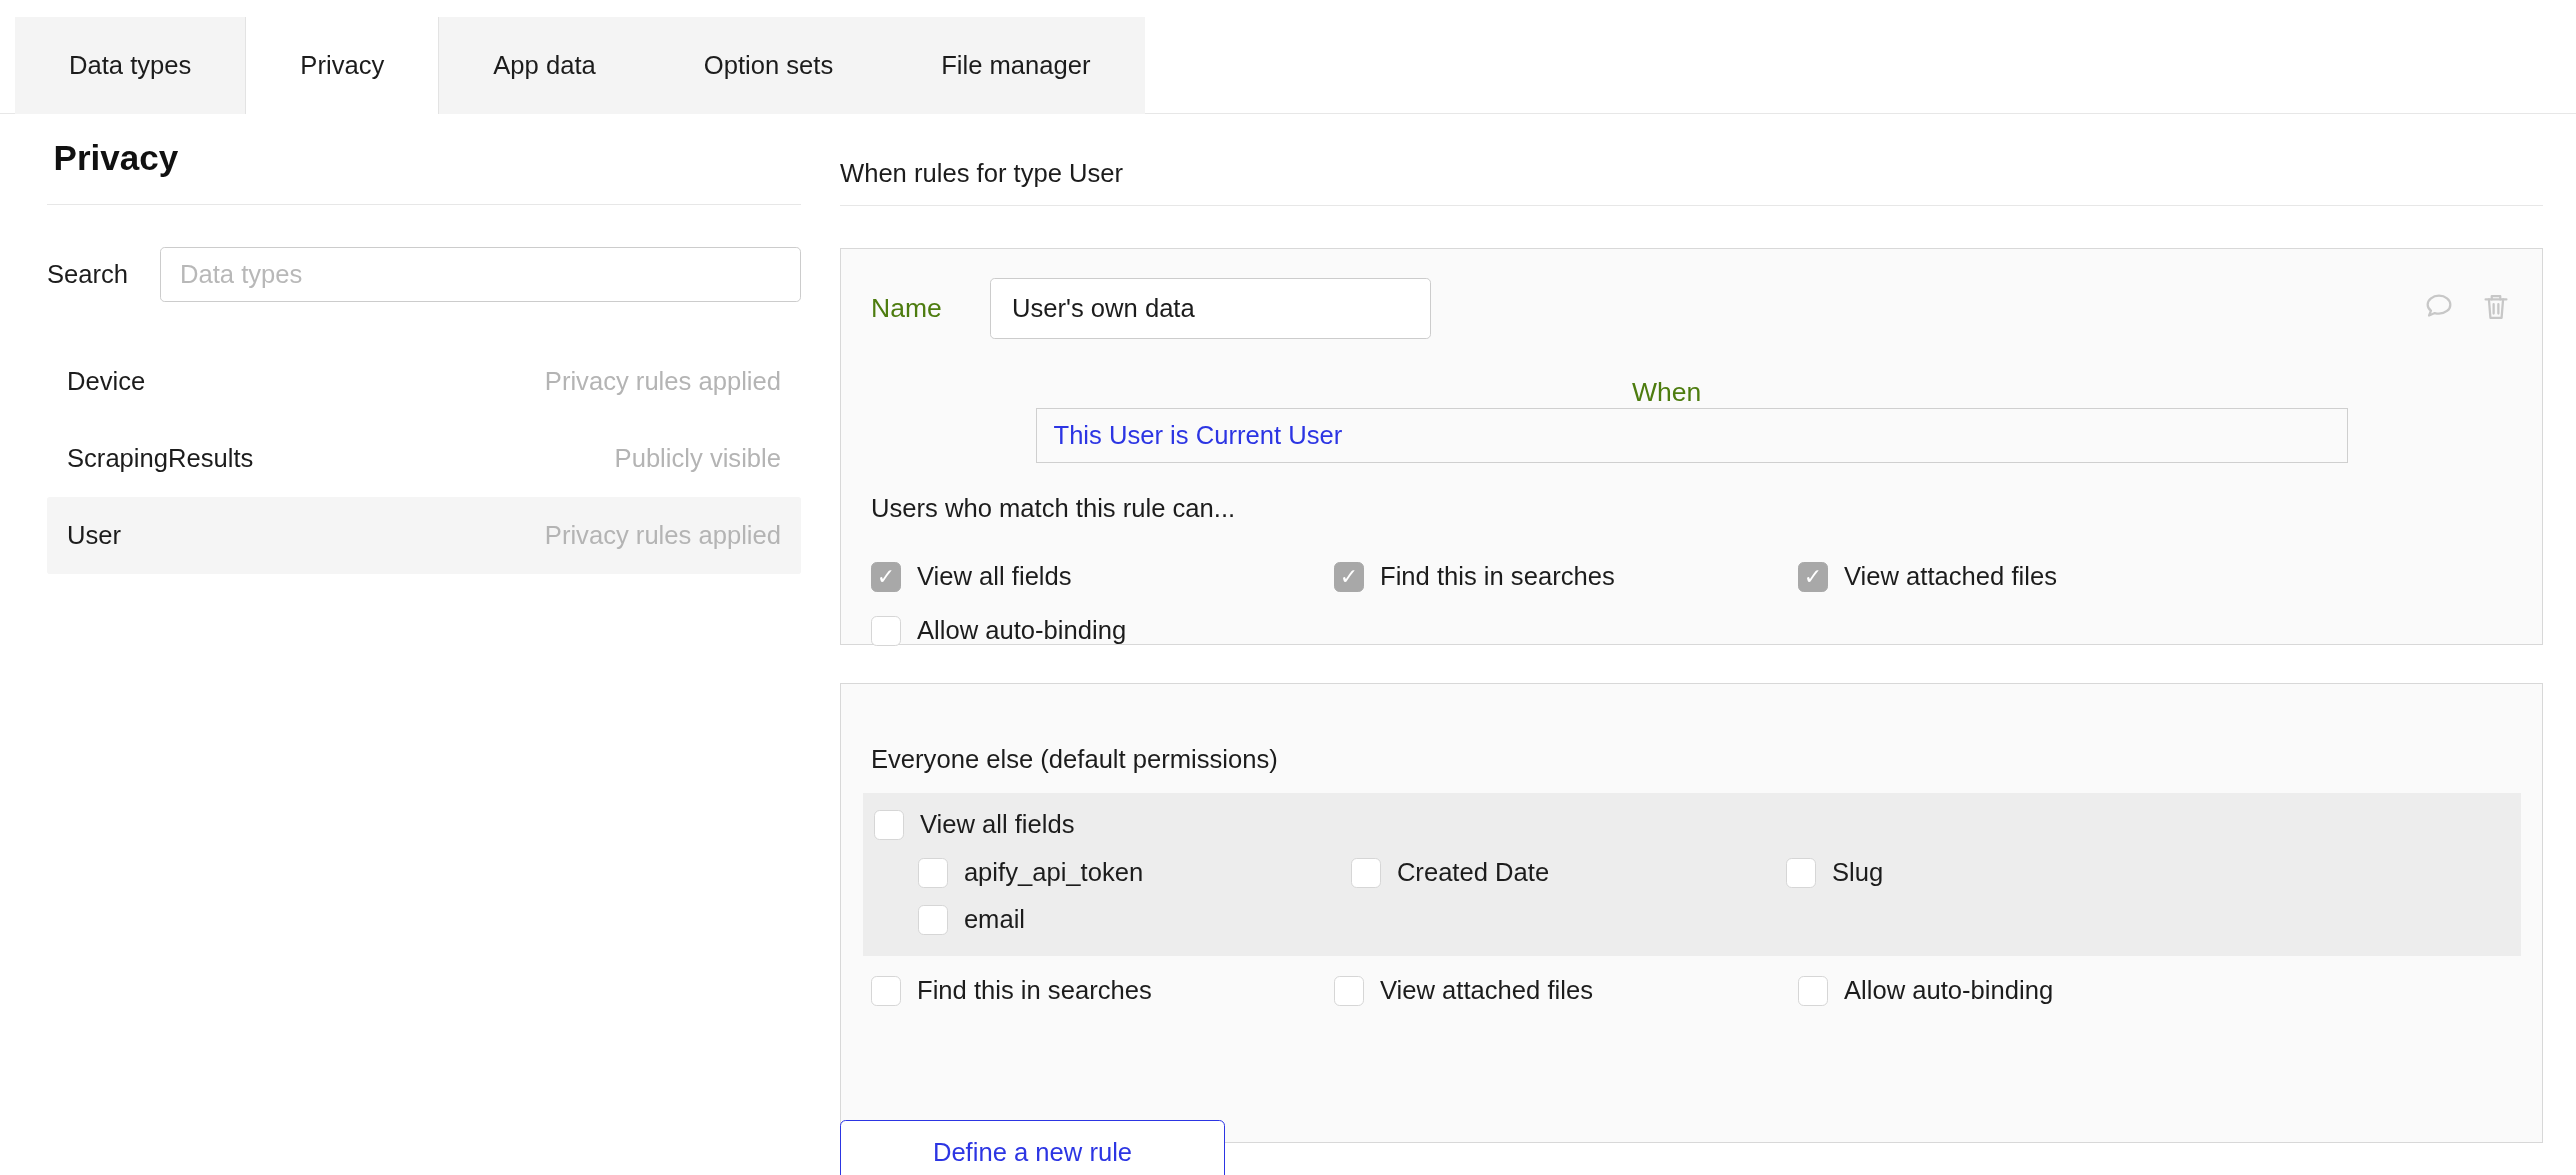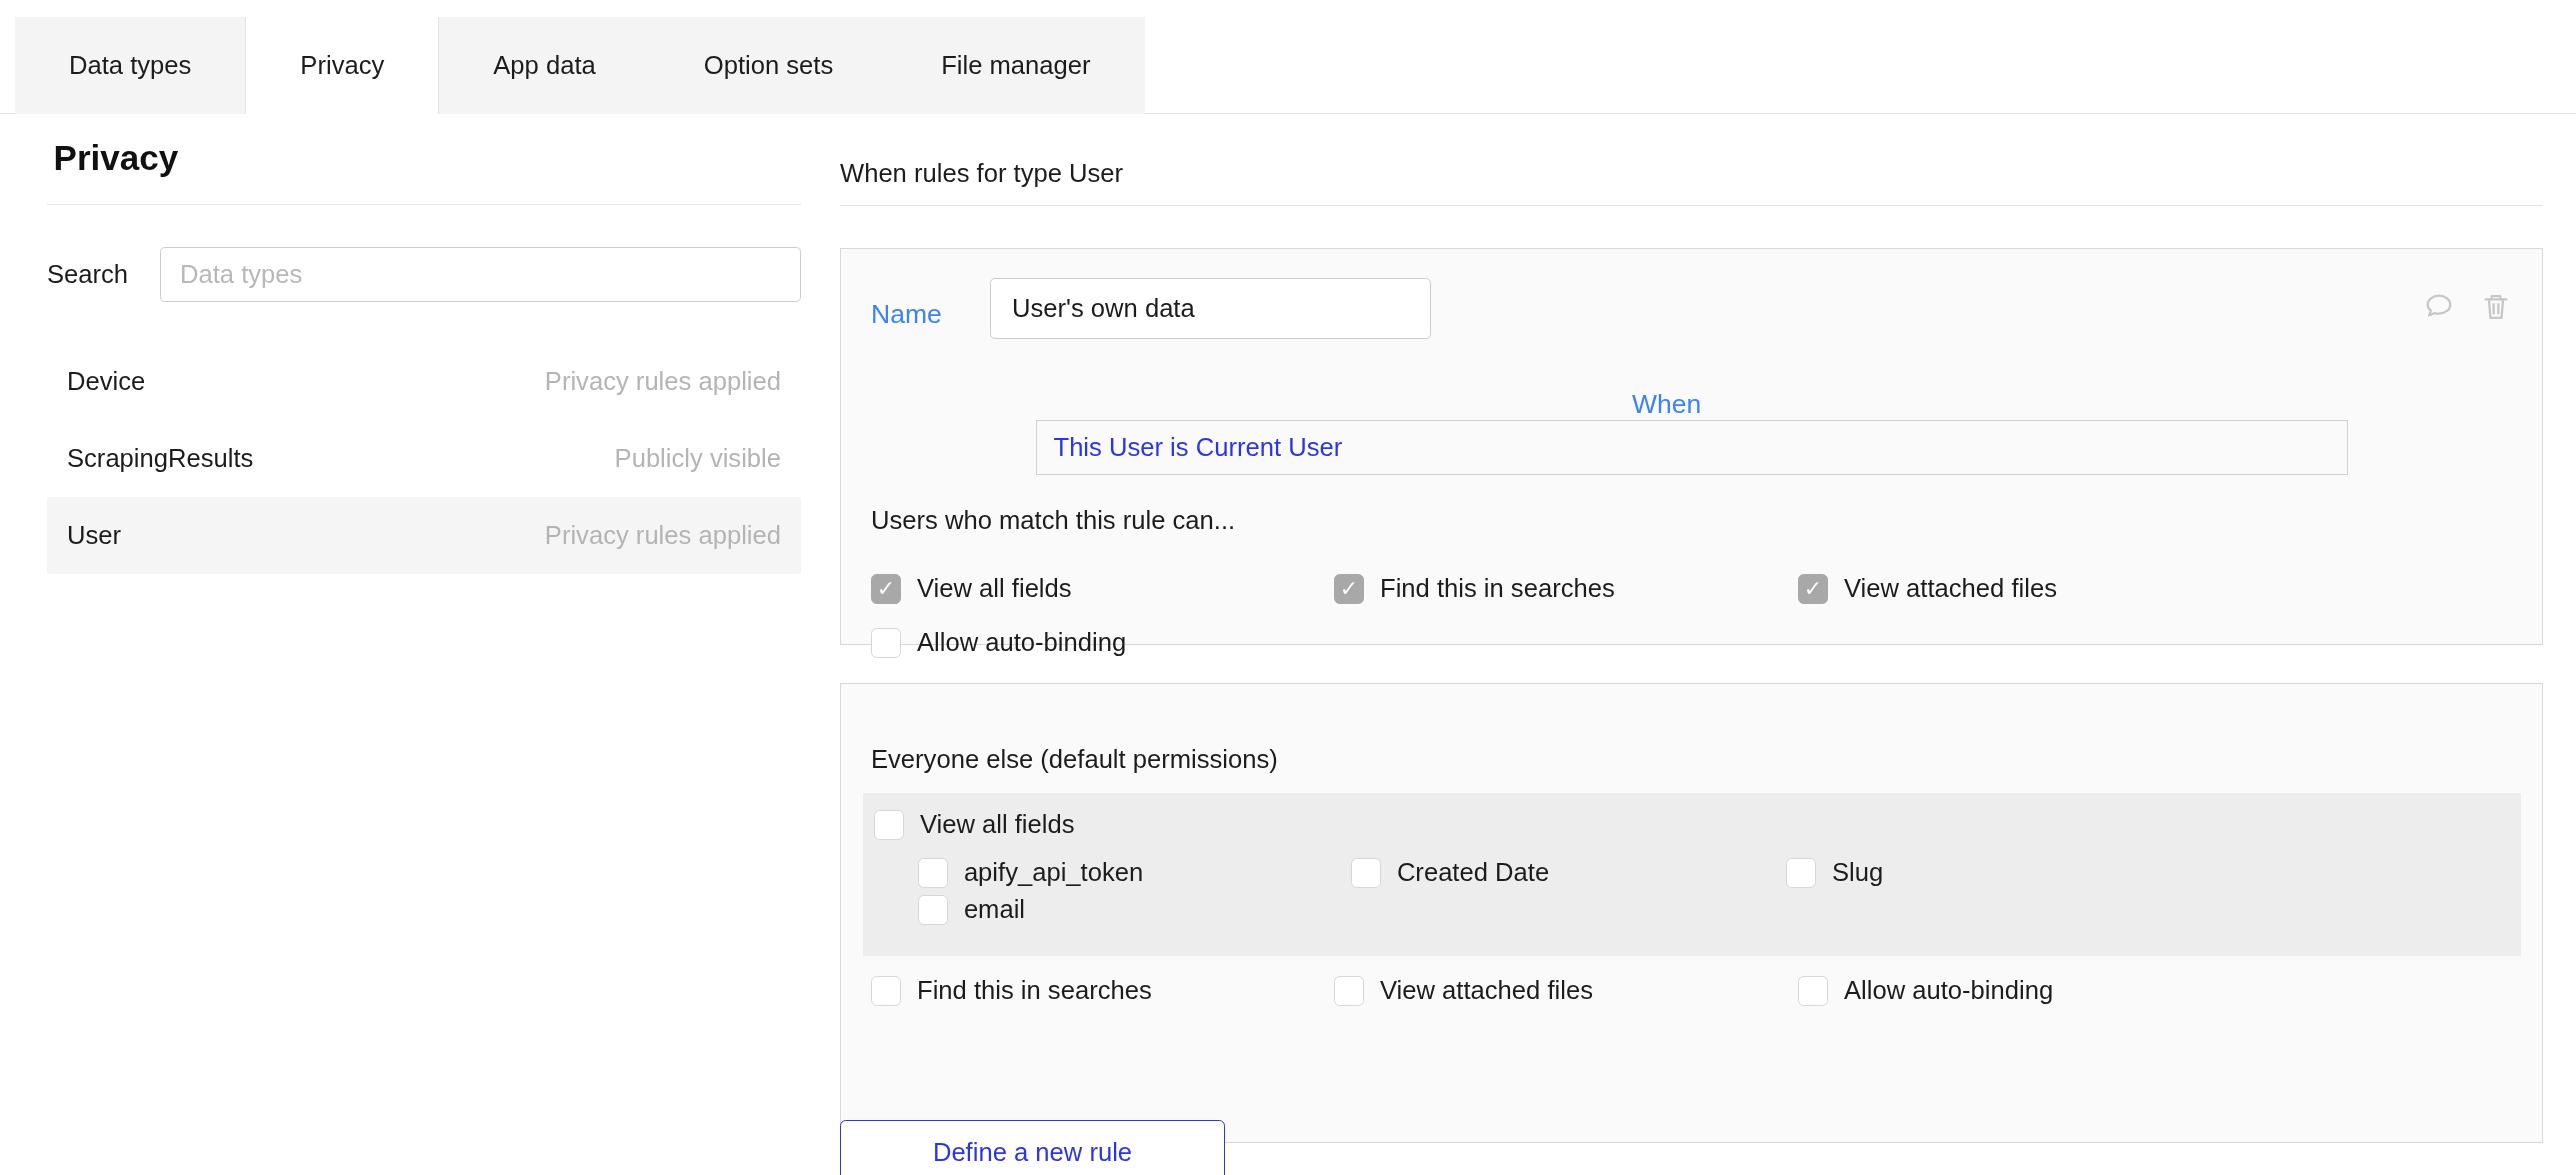--- a/index.html
+++ b/index.html
@@ -33,38 +33,38 @@
   .type-status{color:var(--muted);}
 
   
   .main{position:absolute;left:840px;top:159px;width:1703px;}
   .main-header{font-size:25.6px;color:#1c1c1c;}
   .main-divider{height:0.9px;background:#e7e7e7;margin-top:17px;}
 
   .rule-card{position:relative;margin-top:42px;height:397px;border:0.9px solid #d8d8d8;background:var(--card-bg);padding:0 30px;}
   .field-row{display:flex;align-items:center;}
   .name-row{margin-top:29px;}
-  .field-label{font-size:26.5px;width:119px;color:#3b82f6;margin-top:12px;}
+  .field-label{font-size:26.5px;width:119px;color:#4d7c0f;}
   .name-input{width:441px;height:61px;border:0.9px solid #cccccc;border-radius:4.7px;padding:0 21px;font-size:25.6px;background:#fff;color:#1c1c1c;outline:none;}
   .card-icons{position:absolute;top:40px;right:28px;display:flex;gap:21px;}
   .icon-btn{width:36px;height:36px;display:flex;align-items:center;justify-content:center;cursor:pointer;}
   .icon-btn svg{stroke:#c7c7c7;fill:none;stroke-width:2.4;stroke-linecap:round;stroke-linejoin:round;}
   .when-row{margin-top:38px;flex-direction:column;}
   .when-box{width:1312px;height:55px;border:0.9px solid #cfcfcf;display:flex;align-items:center;padding:6px 17px;font-size:25.6px;color:var(--accent);cursor:pointer;background:transparent;}
   .match-caption{margin-top:29px;font-size:25.6px;line-height:32px;}
   .perm-grid{margin-top:38px;display:grid;grid-template-columns:463px 464px 1fr;row-gap:24px;}
   .perm{display:flex;align-items:center;font-size:25.6px;}
   .cb{width:30px;height:30px;border-radius:5.7px;margin-right:16px;border:1.9px solid #d6d6d6;background:#fff;display:flex;align-items:center;justify-content:center;cursor:pointer;flex:0 0 30px;}
   .cb.checked{background:var(--checked-bg);border-color:var(--checked-bg);}
   .cb.checked::after{content:"\2713";color:#fff;font-size:22px;font-weight:700;line-height:1;}
 
   .everyone-card{margin-top:38px;height:460px;border:0.9px solid #d8d8d8;background:var(--card-bg);padding:0 30px;}
   .everyone-title{margin-top:59px;font-size:25.6px;line-height:32px;}
   .fields-region{margin-top:18px;margin-left:-8.5px;width:1658px;height:163px;background:#ededed;padding:17px 0 0 11.4px;}
-  .fields-grid{margin-top:18px;margin-left:44px;display:grid;grid-template-columns:433px 435px 1fr;row-gap:7px;}
+  .fields-grid{margin-top:18px;margin-left:44px;display:grid;grid-template-columns:433px 435px 1fr;row-gap:17px;}
   .bottom-perms{margin-top:20px;display:grid;grid-template-columns:463px 464px 1fr;}
 
   .new-rule-btn{margin-top:40px;margin-left:840px;width:385px;height:64px;border:1.9px solid var(--accent);border-radius:5.7px;background:#fff;color:var(--accent);font-size:25.6px;font-family:inherit;cursor:pointer;display:flex;align-items:center;justify-content:center;position:absolute;left:0;top:1080px;}
 </style>
 </head>
 <body>
 
 <div class="page">
 
   <div class="tab-underline"></div>

